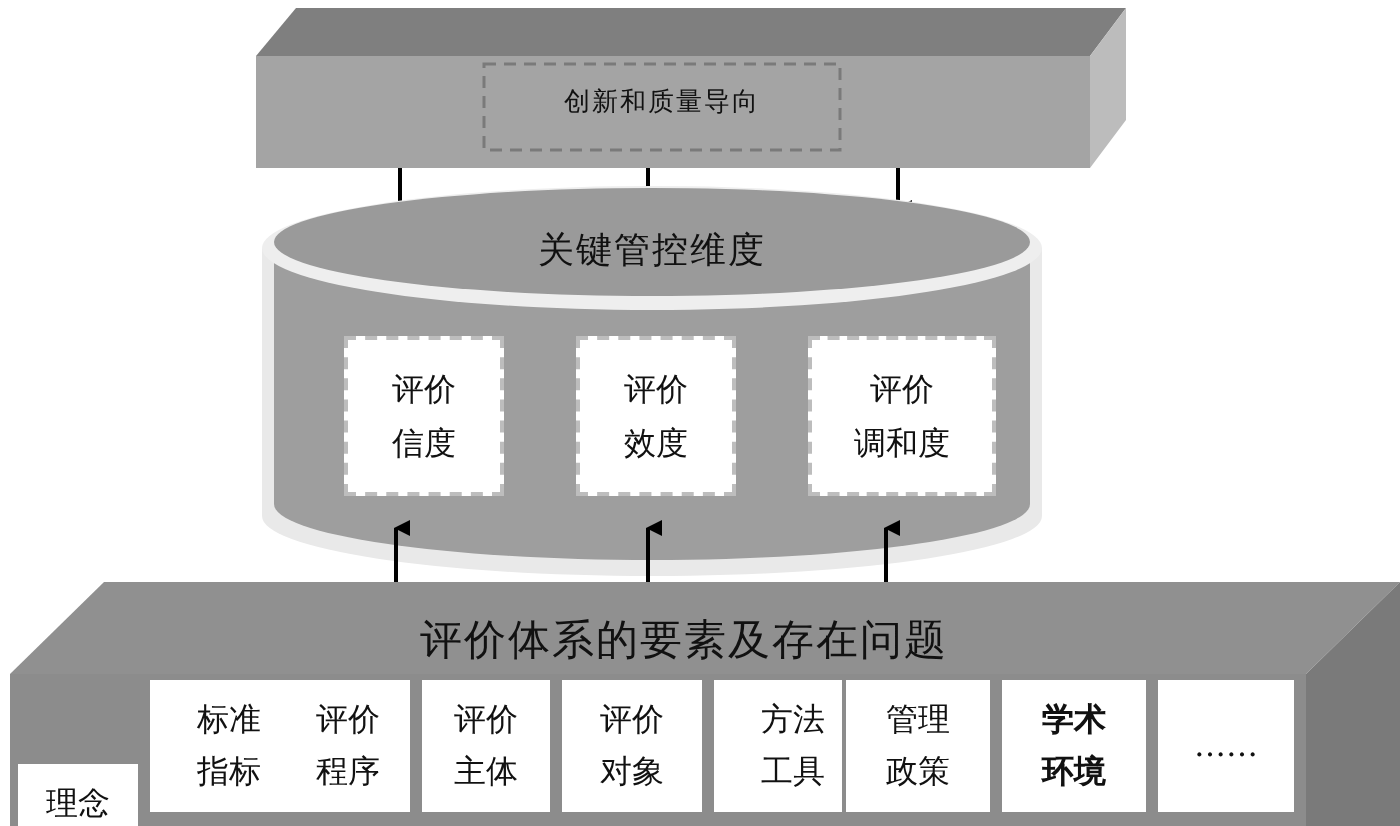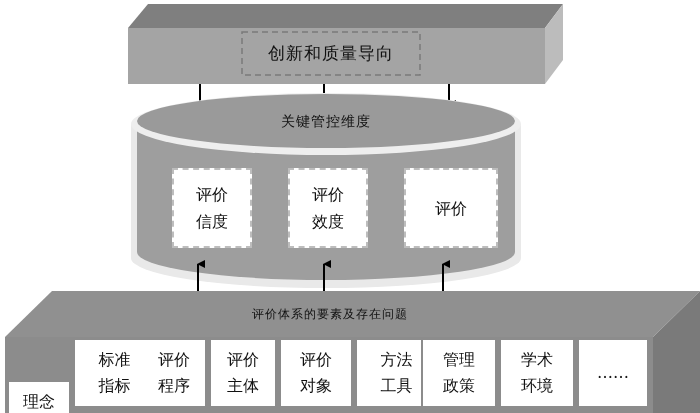--- a/index.html
+++ b/index.html
@@ -51,53 +51,54 @@
   <line x1="324" y1="296" x2="324" y2="264" stroke="#000" stroke-width="2" marker-end="url(#au)"></line>
   <line x1="443" y1="296" x2="443" y2="264" stroke="#000" stroke-width="2" marker-end="url(#au)"></line>
 
   <g>
     <polygon points="5,337 52,291 700,291 653,337" fill="#909090"></polygon>
     <polygon points="653,337 700,291 700,413 653,413" fill="#7a7a7a"></polygon>
     <rect x="5" y="337" width="648" height="76" fill="#8c8c8c"></rect>
   </g>
 </svg>
 
-<div class="lbl" style="left:242px; top:42px; width:178px; font-size:17px;">创新和质量导向</div>
+<div class="lbl" style="left:242px; top:42px; width:178px; font-size:13px;">创新和质量导向</div>
 
-<div class="lbl" style="left:226px; top:113px; width:200px; font-size:14px;">关键管控维度</div>
+<div class="lbl" style="left:226px; top:113px; width:200px; font-size:18px;">关键管控维度</div>
 
 <div class="box" style="left:172px; top:168px; width:80px; height:80px;">
   <div>
       <div>评价</div>
        <div>信度</div>
     </div>
 </div>
 <div class="box" style="left:288px; top:168px; width:80px; height:80px;">
   <div>
       <div>评价</div>
        <div>效度</div>
     </div>
 </div>
 <div class="box" style="left:404px; top:168px; width:94px; height:80px;">
   <div>
       <div>评价</div>
+       <div>调和度</div>
     </div>
 </div>
 
-<div class="lbl" style="left:180px; top:306px; width:300px; font-size:12px;">评价体系的要素及存在问题</div>
+<div class="lbl" style="left:192px; top:306px; width:300px; font-size:21px;">评价体系的要素及存在问题</div>
 
 <div class="cell" style="left:9px;   width:60px;margin-top:42px;">理念
 目标</div>
 <div class="cell" style="left:75px;  width:79px;">标准
 指标</div>
 <div class="cell" style="left:143px; width:62px;">评价
 程序</div>
 <div class="cell" style="left:211px; width:64px;">评价
 主体</div>
 <div class="cell" style="left:281px; width:70px;">评价
 对象</div>
 <div class="cell" style="left:357px; width:64px;padding-left:15px;">方法
 工具</div>
 <div class="cell" style="left:423px; width:72px;text-align:right;">管理
 政策</div>
-<div class="cell" style="left:501px; width:72px;">学术
+<div class="cell" style="left:501px; width:72px;font-weight:bold;">学术
 环境</div>
 <div class="cell" style="left:579px; width:68px;">……</div>
 
 </body></html>

